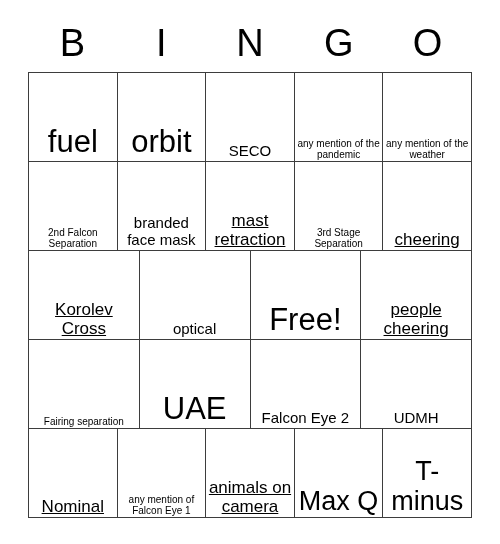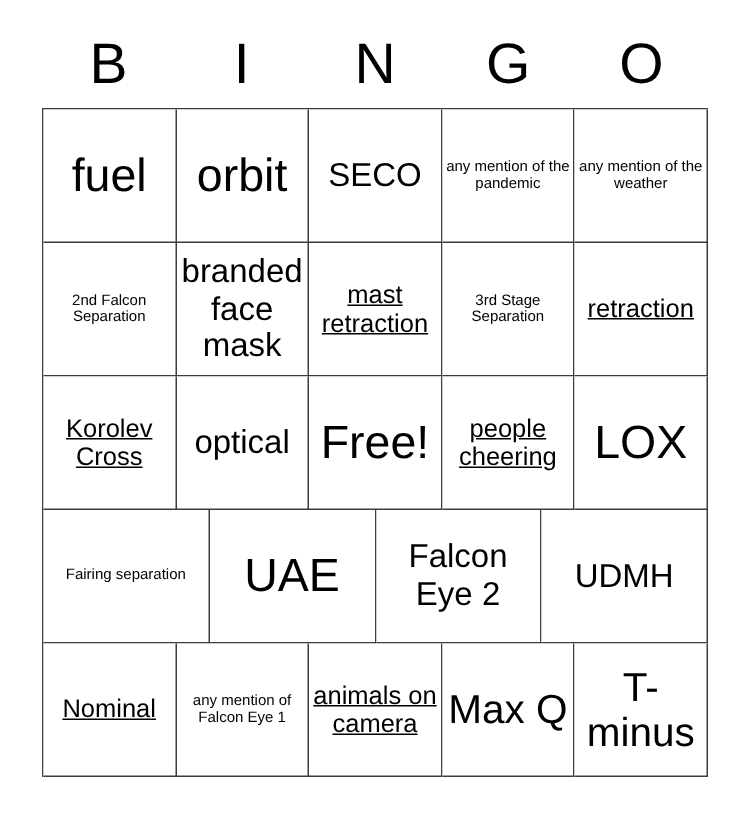--- a/index.html
+++ b/index.html
@@ -46,36 +46,36 @@
     width: 100%;
     height: 89px;
   }
   .cell {
     flex: 1 1 0;
     min-width: 0;
     box-sizing: border-box;
     border-right: 1px solid #3d3d3d;
     border-bottom: 1px solid #3d3d3d;
     display: flex;
-    align-items: center;
+    align-items: flex-end;
     justify-content: center;
     text-align: center;
     padding: 1px 2px;
     background: #ffffff;
   }
   .cell-text {
     display: block;
     width: 100%;
     line-height: 1.12;
     word-wrap: break-word;
   }
   
   .sz-xl .cell-text { font-size: 31px; }
   .sz-lg .cell-text { font-size: 27px; }
-  .sz-md .cell-text { font-size: 22px; }
+  .sz-md .cell-text { font-size: 15px; }
   .sz-sm .cell-text { font-size: 17px; text-decoration: underline; }
   .sz-xs .cell-text { font-size: 10px; }
 </style>
 </head>
 <body>
 
 <div id="card">
 
   <div id="header-row">
     <div class="header-letter">B</div>
@@ -112,39 +112,36 @@
       <div class="cell sz-md">
           <span class="cell-text">branded face mask</span>
         </div>
       <div class="cell sz-sm">
           <span class="cell-text">mast retraction</span>
         </div>
       <div class="cell sz-xs">
           <span class="cell-text">3rd Stage Separation</span>
         </div>
       <div class="cell sz-sm">
-          <span class="cell-text">retraction</span>
+          <span class="cell-text">cheering</span>
         </div>
     </div>
 
     <div class="grid-row">
       <div class="cell sz-sm">
           <span class="cell-text">Korolev Cross</span>
         </div>
       <div class="cell sz-md">
           <span class="cell-text">optical</span>
         </div>
       <div class="cell sz-xl">
           <span class="cell-text">Free!</span>
         </div>
       <div class="cell sz-sm">
           <span class="cell-text">people cheering</span>
-        </div>
-      <div class="cell sz-xl">
-          <span class="cell-text">LOX</span>
         </div>
     </div>
 
     <div class="grid-row">
       <div class="cell sz-xs">
           <span class="cell-text">Fairing separation</span>
         </div>
       <div class="cell sz-xl">
           <span class="cell-text">UAE</span>
         </div>

